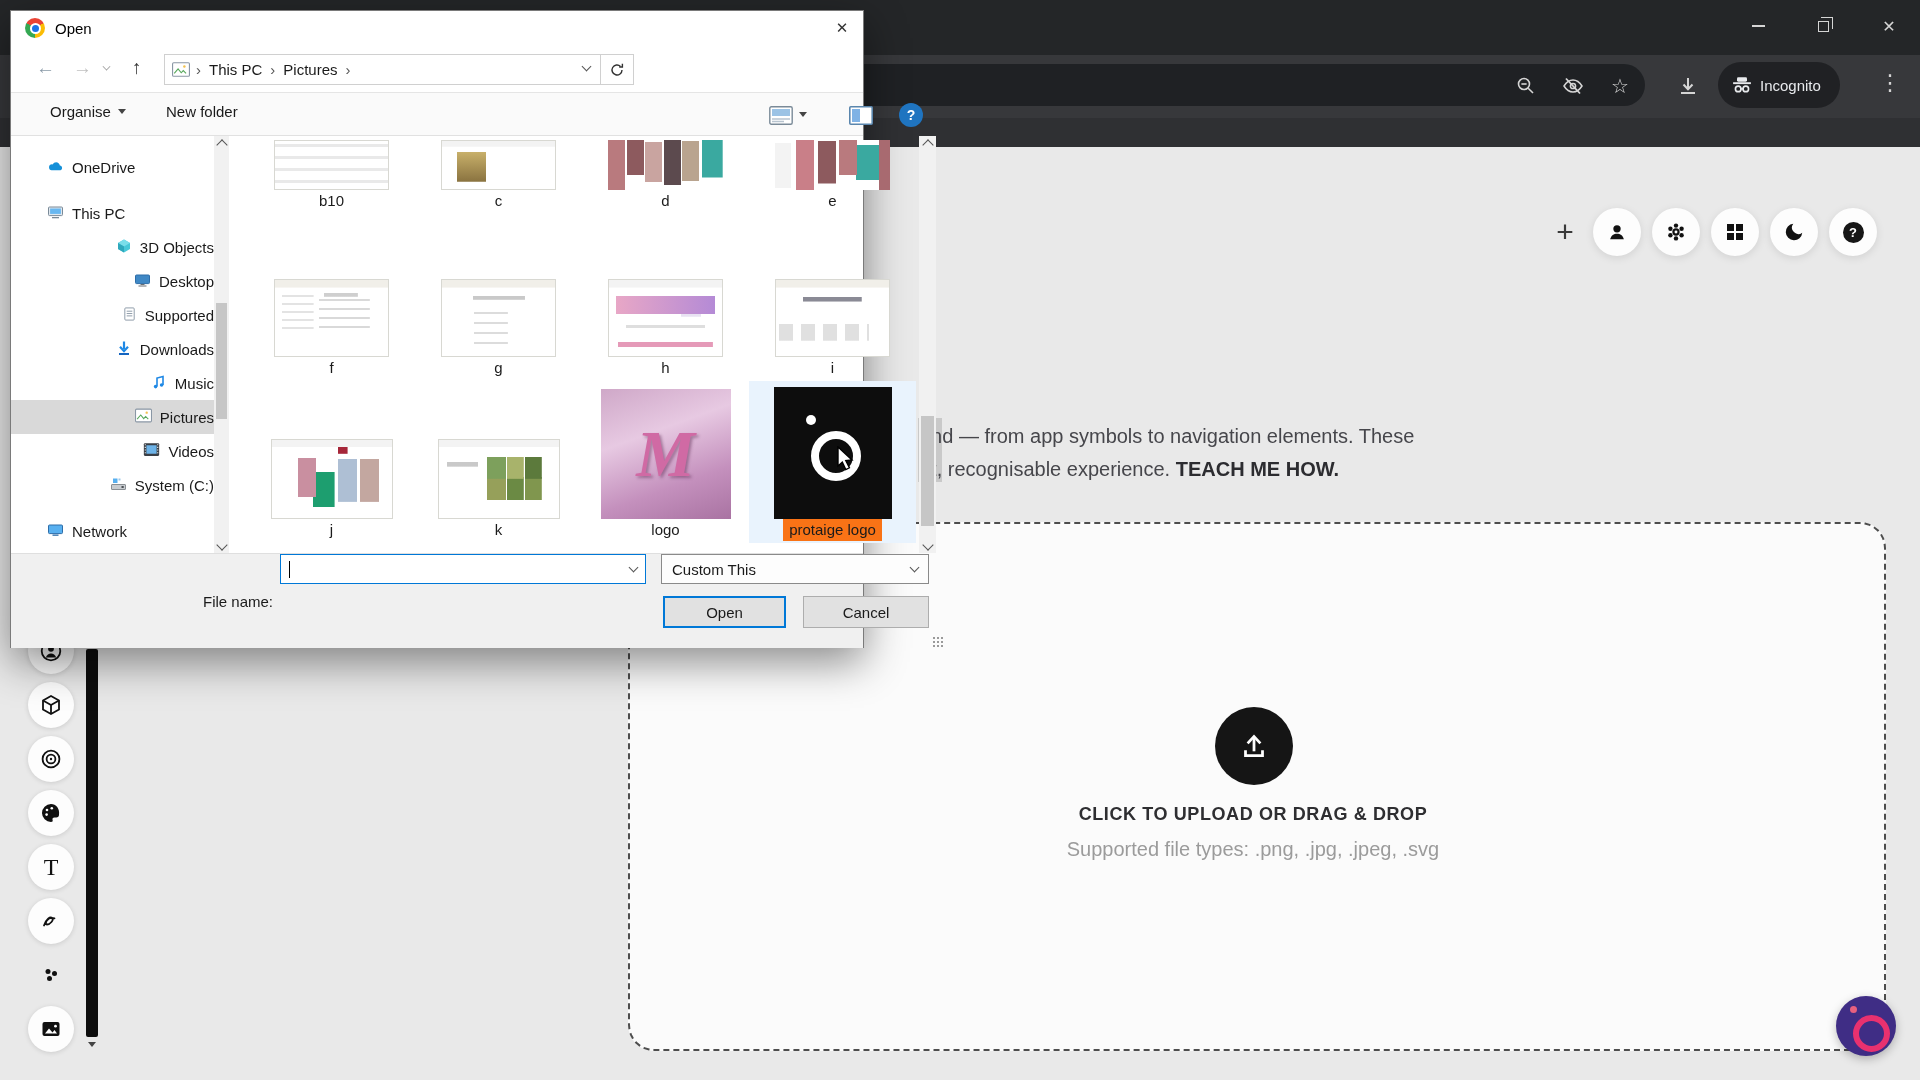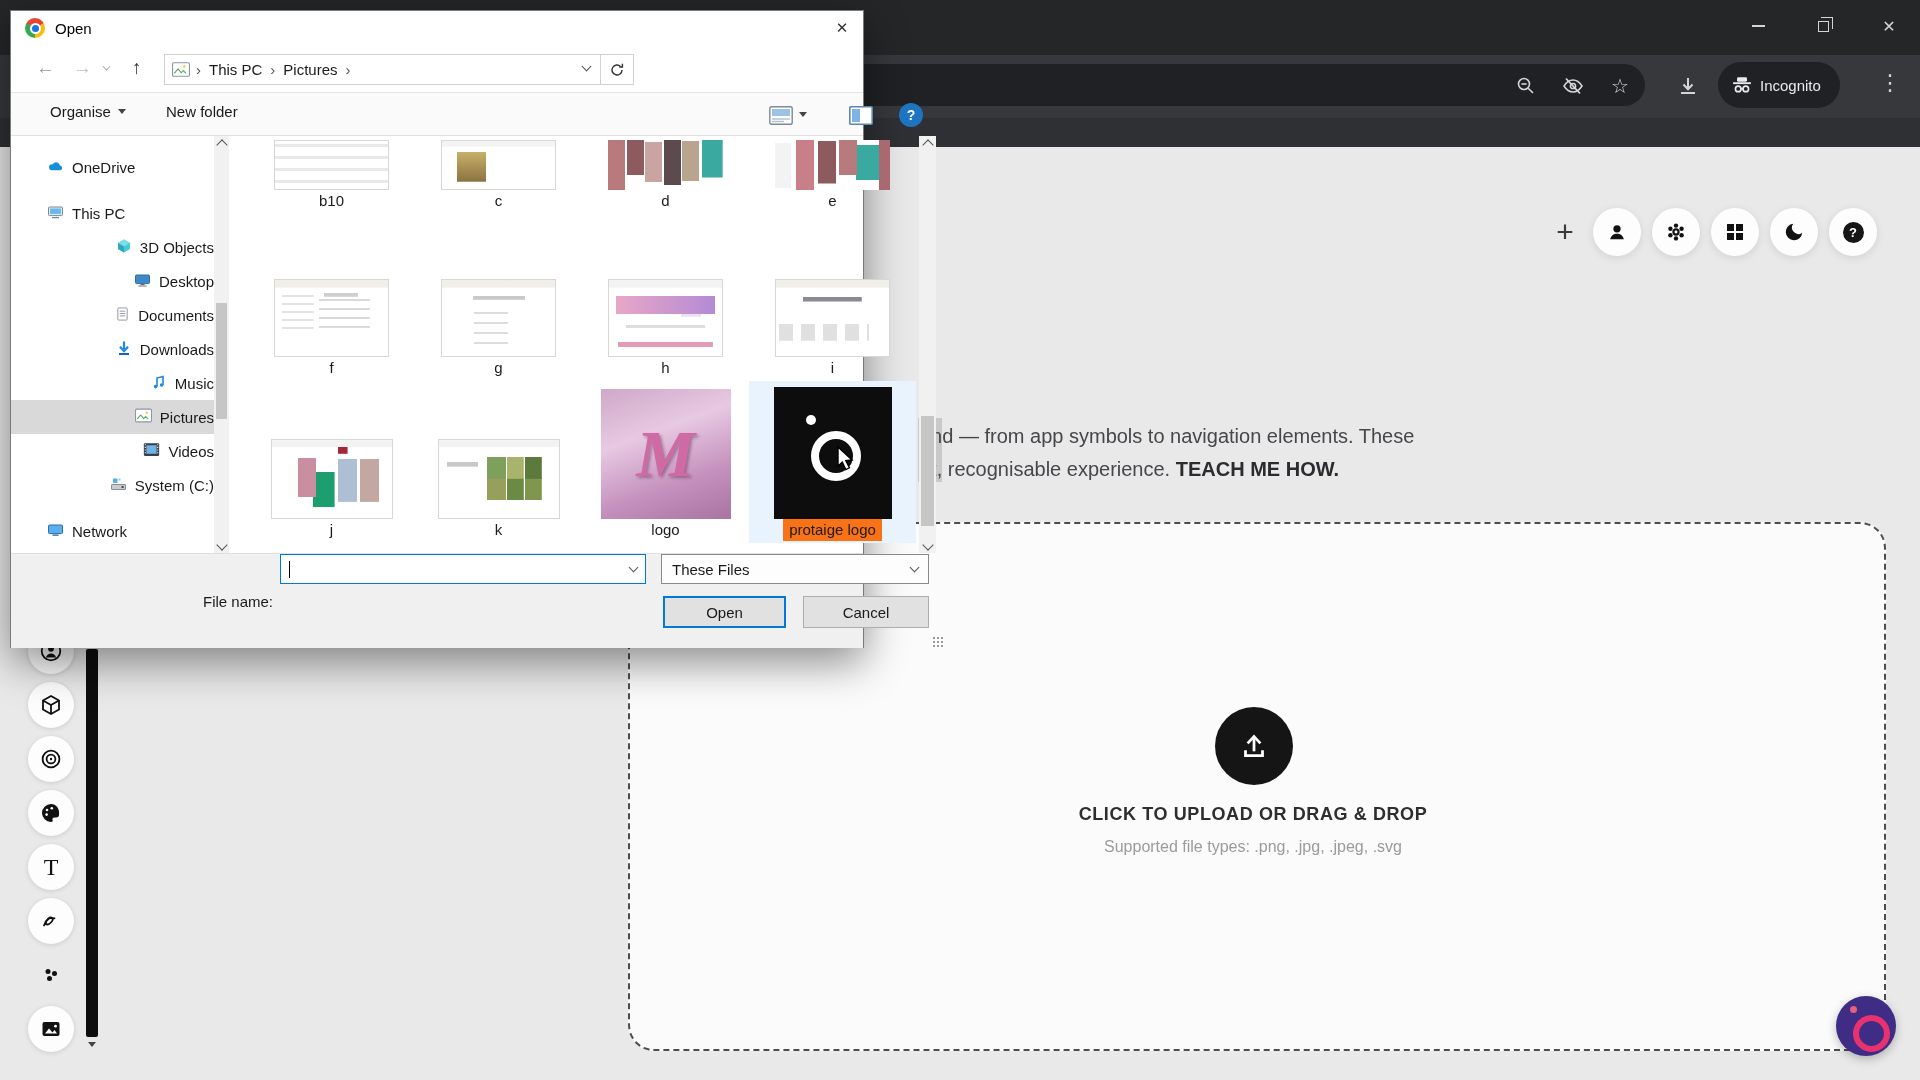--- a/index.html
+++ b/index.html
@@ -28,21 +28,21 @@
   #plus-glyph { font-size:30px; color:#3a3a3a; font-weight:300; width:34px; text-align:center; }
   .circ-btn { width:48px; height:48px; border-radius:50%; background:#fdfdfd; box-shadow:0 2px 8px rgba(0,0,0,.10); display:flex; align-items:center; justify-content:center; }
   .q-glyph { width:21px; height:21px; border-radius:50%; background:#161616; color:#fff; font-size:13px; font-weight:bold; display:flex; align-items:center; justify-content:center; }
 
   #para { left:920px; top:420px; width:620px; color:#46464b; font-size:20px; line-height:33px; }
   #para b { color:#2c2c30; }
 
   #upload-card { left:628px; top:522px; width:1258px; height:529px; background:#fbfbfb; border:2px dashed #4d4d4d; border-radius:26px; }
   #upload-icon-circle { left:1215px; top:707px; width:78px; height:78px; border-radius:50%; background:#151515; display:flex; align-items:center; justify-content:center; }
   #upload-title { left:928px; top:804px; width:650px; text-align:center; font-size:18px; font-weight:bold; letter-spacing:.6px; color:#2e2e31; }
-  #upload-sub { left:928px; top:838px; width:650px; text-align:center; font-size:16px; color:#9b9b9b; }
+  #upload-sub { left:928px; top:838px; width:650px; text-align:center; font-size:20px; color:#9b9b9b; }
 
   #tool-rail { left:28px; top:628px; width:52px; }
   .rail-btn { width:46px; height:46px; border-radius:50%; background:#fdfdfd; box-shadow:0 1px 5px rgba(0,0,0,.13); display:flex; align-items:center; justify-content:center; margin-bottom:8px; }
   .t-glyph { font-family:"Liberation Serif","DejaVu Serif",serif; font-size:24px; color:#111; }
   #page-scrollbar { left:86px; top:649px; width:12px; height:388px; background:#0d0d0d; border-radius:2px; }
   #page-scroll-caret { left:86px; top:1042px; width:12px; display:flex; justify-content:center; }
 
   #brand-fab { left:1836px; top:996px; width:60px; height:60px; border-radius:50%; background:#3f2d85; box-shadow:0 3px 10px rgba(0,0,0,.25); }
   #brand-fab::before { content:""; position:absolute; left:17px; top:19px; width:25px; height:25px; border:6px solid #e8316f; border-radius:50%; }
   #brand-fab::after { content:""; position:absolute; left:14px; top:10px; width:7px; height:7px; border-radius:50%; background:#e8607f; }
@@ -451,21 +451,21 @@
                 <rect x="6" y="12" width="4" height="1" fill="#6a6f74"></rect>
                 <rect x="4" y="13.5" width="8" height="1" fill="#6a6f74"></rect>
               </svg></span>
             <span>Desktop</span>
           </div>
           <div class="srow lvl1">
             <span><svg width="15" height="16" viewBox="0 0 16 16">
                 <rect x="3" y="1.5" width="10" height="13" rx="1" fill="#fff" stroke="#8a97a5"></rect>
                 <path d="M5 5h6M5 7.5h6M5 10h6" stroke="#8a97a5"></path>
               </svg></span>
-            <span>Documents</span>
+            <span>Supported</span>
           </div>
           <div class="srow lvl1">
             <span><svg width="16" height="16" viewBox="0 0 16 16">
                 <path d="M8 1.5v7.5" stroke="#1e88e5" stroke-width="2.2"></path>
                 <path d="M4 6.8l4 4.4 4-4.4" fill="none" stroke="#1e88e5" stroke-width="2.2"></path>
                 <path d="M3 14h10" stroke="#1565c0" stroke-width="2"></path>
               </svg></span>
             <span>Downloads</span>
           </div>
           <div class="srow lvl1">
@@ -587,21 +587,21 @@
     <div class="abs" id="dlg-footer"></div>
     <div class="abs" id="fn-label">File name:</div>
     <div class="abs" id="fn-input">
       <div style="display:flex;align-items:center;gap:2px;">
         <div id="fn-caret"></div>
         <span style="font-size:15px;"></span>
       </div>
       <div class="chev"></div>
     </div>
     <div class="abs" id="ft-select">
-      <span>These Files</span>
+      <span>Custom This</span>
       <div class="chev"></div>
     </div>
     <div class="abs dlg-btn" id="open-btn">
         <span>Open</span>
       </div>
     <div class="abs dlg-btn" id="cancel-btn">
         <span>Cancel</span>
       </div>
     <div class="abs" id="grip"></div>
   </div>

